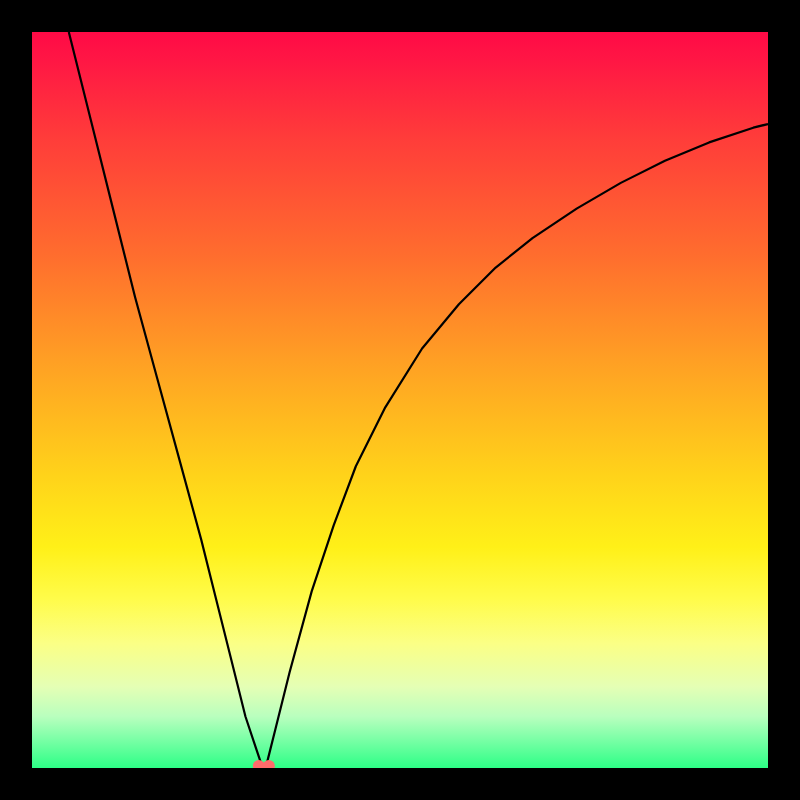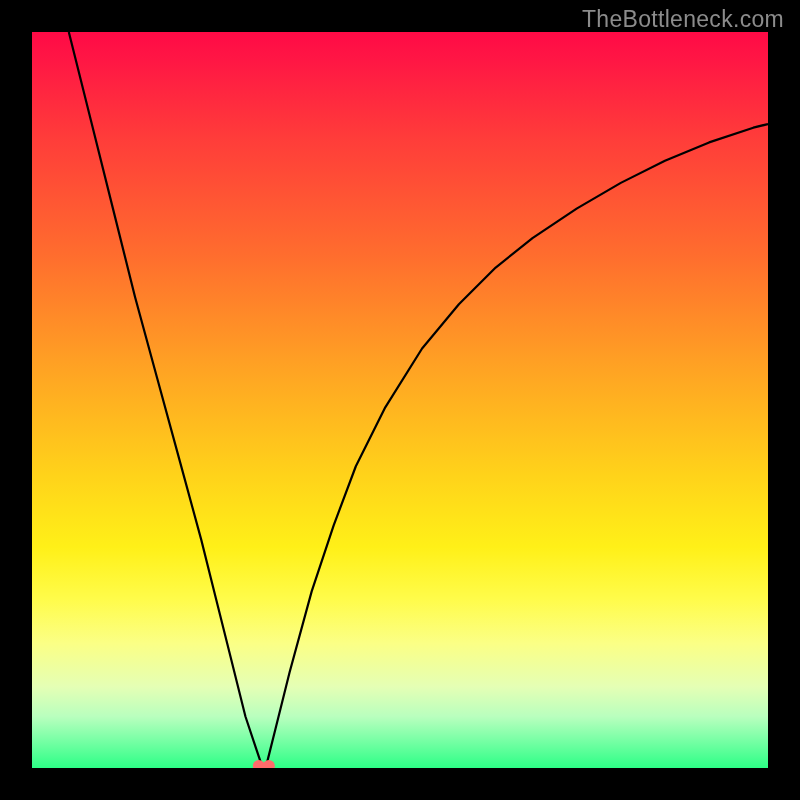--- a/index.html
+++ b/index.html
@@ -63,21 +63,20 @@
     font-size: 23px;
     font-weight: 500;
     letter-spacing: 0.3px;
   }
 </style>
 </head>
 <body>
 
 <div class="frame">
 
-  <span class="watermark">TheBottleneck.com</span>
 
   <div class="plot-area">
     <div class="gradient-bg"></div>
     <svg class="curve-svg" id="curve-svg" width="736" height="736">
         <path d="M36.80 0.00 L58.88 88.32 L80.96 176.64 L103.04 264.96 L125.12 345.92 L147.20 426.88 L169.28 507.84 L184.00 566.72 L198.72 625.60 L213.44 684.48 L228.16 728.64 L231.84 736.00 L235.52 728.64 L242.88 699.20 L257.60 640.32 L279.68 559.36 L301.76 493.12 L323.84 434.24 L353.28 375.36 L390.08 316.48 L426.88 272.32 L463.68 235.52 L500.48 206.08 L544.64 176.64 L588.80 150.88 L632.96 128.80 L677.12 110.40 L721.28 95.68 L736.00 92.00" fill="none" stroke="#000" stroke-width="2.2" stroke-linejoin="round"></path>
         <g>
           <circle cx="226.84" cy="734.00" r="6" fill="#ff6b6b"></circle>
           <circle cx="236.84" cy="734.00" r="6" fill="#ff6b6b"></circle>
         </g>
       </svg>

